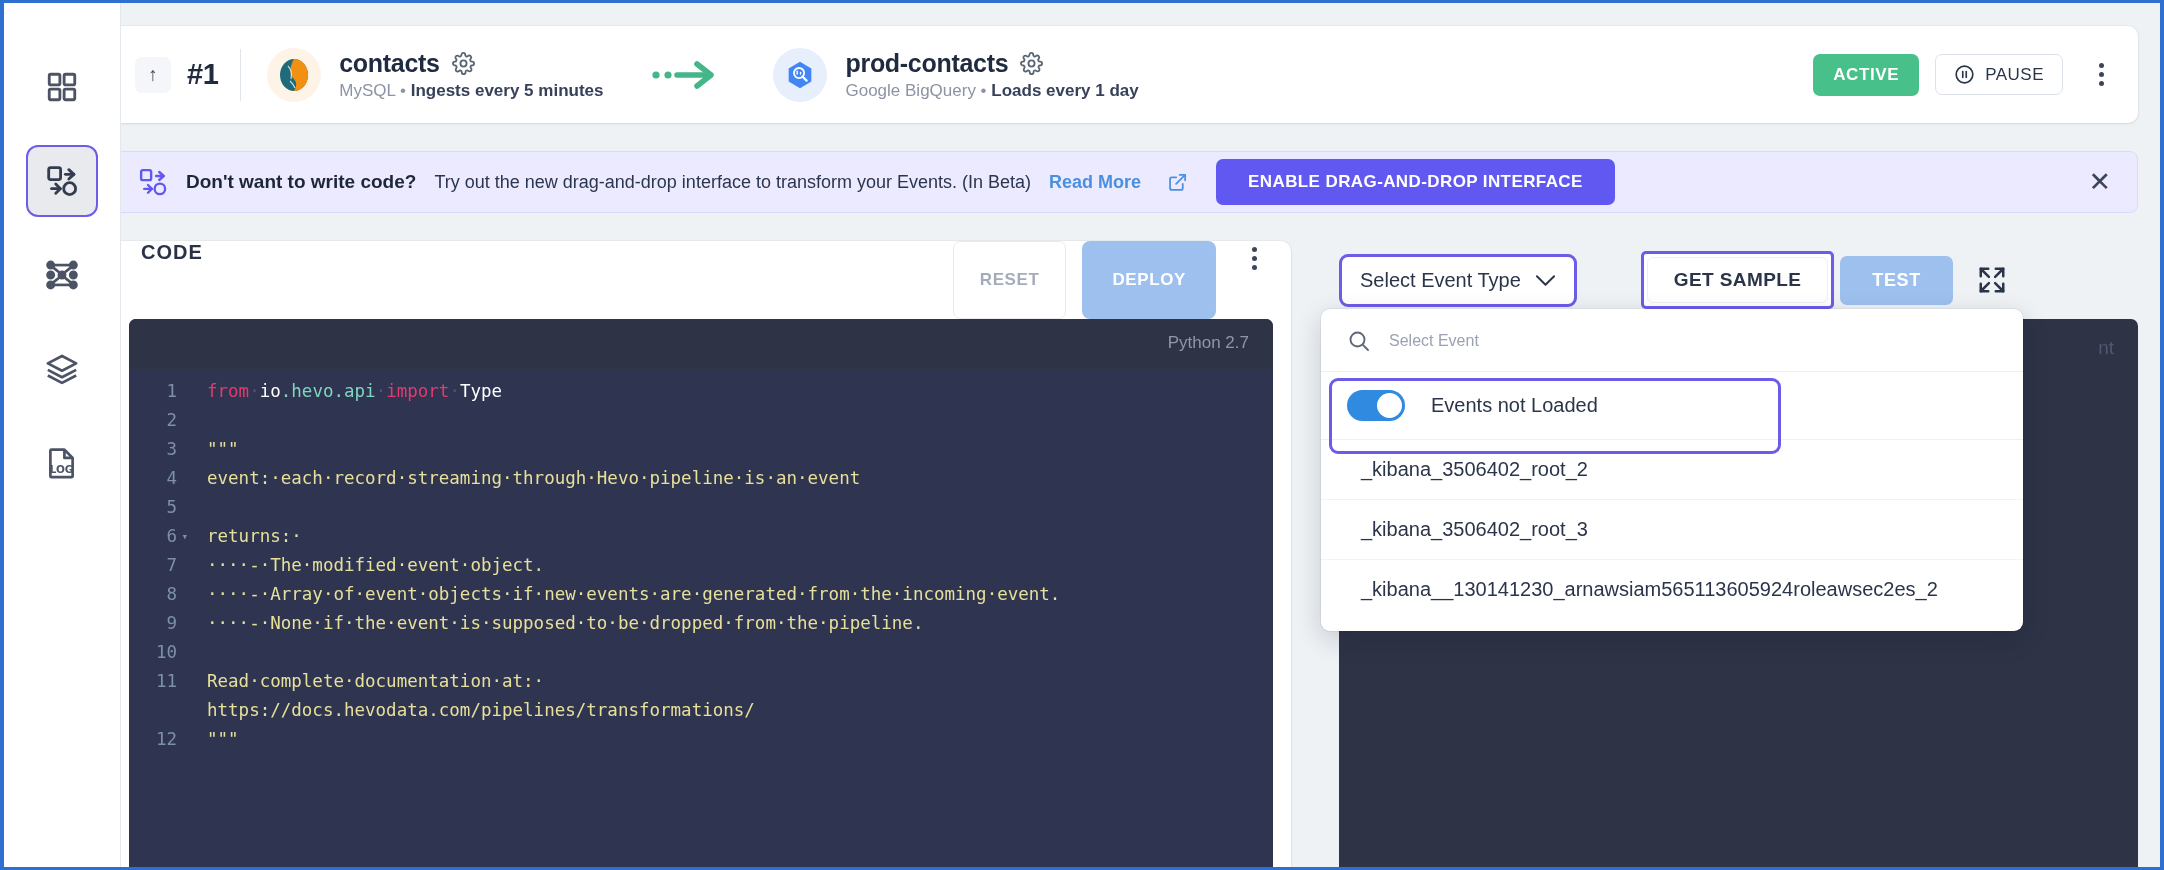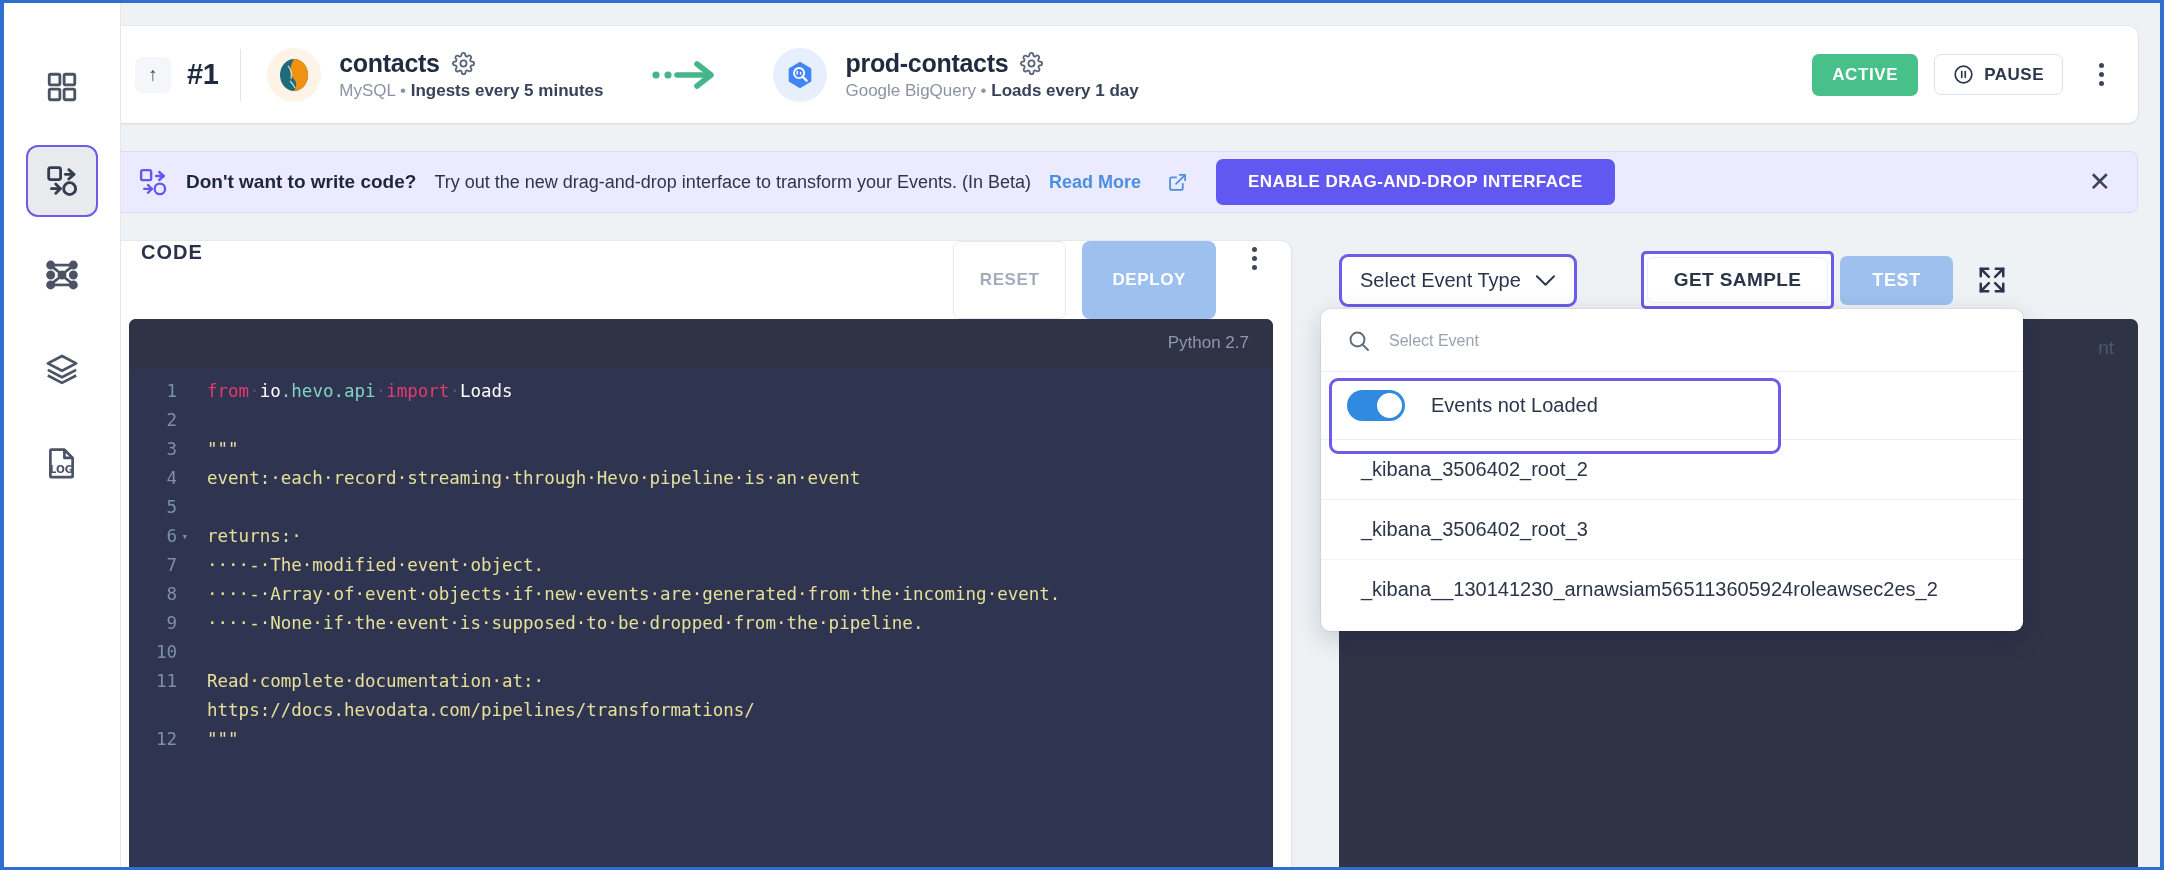--- a/index.html
+++ b/index.html
@@ -71,21 +71,21 @@
   .node-sub b { color:#37415a; font-weight:700; }
   .flow-arrow { margin:0 52px 0 48px; display:flex; align-items:center; }
   .spacer { flex:1; }
   .active-pill {
     background:#47c08a; color:#fff; font-size:17px; font-weight:700;
     letter-spacing:.6px; border-radius:7px; padding:11px 20px; border:none;
     cursor:pointer;
   }
   .pause-btn {
     margin-left:16px; background:#fff; border:1px solid #dde2ea; border-radius:7px;
-    padding:9px 18px; font-size:17px; font-weight:700; color:#2b3549;
+    padding:9px 18px; font-size:17px; font-weight:400; color:#2b3549;
     letter-spacing:.5px; display:flex; align-items:center; gap:10px; cursor:pointer;
   }
   .kebab { margin-left:26px; padding:6px 10px; cursor:pointer; display:flex;
            flex-direction:column; gap:4px; align-items:center; }
   .kebab i { width:5px;height:5px;border-radius:50%;background:#3d4659;display:block; }
   
   .banner {
     position:absolute; left:0px; top:148px; right:22px; height:62px;
     background:#eceaff; border:1px solid #dcd8fb; border-radius:8px;
     display:flex; align-items:center; padding:0 26px 0 28px; gap:18px;
@@ -341,21 +341,21 @@
           <i></i>
           <i></i>
           <i></i>
         </div>
     </div>
     <div class="code-body">
       <div class="code-topbar">
         <span class="lang-tag">Python 2.7</span>
       </div>
       <div class="code-area" id="code-area">
-          <div class="cl"><span class="ln">1</span><span class="ct"><span class="kw">from</span><span class="dot">·</span><span class="mod">io</span><span class="attr">.</span><span class="attr">hevo</span><span class="attr">.</span><span class="attr">api</span><span class="dot">·</span><span class="kw">import</span><span class="dot">·</span><span class="mod">Loads</span></span></div>
+          <div class="cl"><span class="ln">1</span><span class="ct"><span class="kw">from</span><span class="dot">·</span><span class="mod">io</span><span class="attr">.</span><span class="attr">hevo</span><span class="attr">.</span><span class="attr">api</span><span class="dot">·</span><span class="kw">import</span><span class="dot">·</span><span class="mod">Type</span></span></div>
           <div class="cl"><span class="ln">2</span><span class="ct"></span></div>
           <div class="cl"><span class="ln">3</span><span class="ct"><span class="str">"""</span></span></div>
           <div class="cl"><span class="ln">4</span><span class="ct"><span class="str">event:·each·record·streaming·through·Hevo·pipeline·is·an·event</span></span></div>
           <div class="cl"><span class="ln">5</span><span class="ct"></span></div>
           <div class="cl"><span class="ln">6<span class="fold">▾</span></span><span class="ct"><span class="str">returns:·</span></span></div>
           <div class="cl"><span class="ln">7</span><span class="ct"><span class="str">····-·The·modified·event·object.</span></span></div>
           <div class="cl"><span class="ln">8</span><span class="ct"><span class="str">····-·Array·of·event·objects·if·new·events·are·generated·from·the·incoming·event.</span></span></div>
           <div class="cl"><span class="ln">9</span><span class="ct"><span class="str">····-·None·if·the·event·is·supposed·to·be·dropped·from·the·pipeline.</span></span></div>
           <div class="cl"><span class="ln">10</span><span class="ct"></span></div>
           <div class="cl"><span class="ln">11</span><span class="ct"><span class="str">Read·complete·documentation·at:·</span></span></div>

